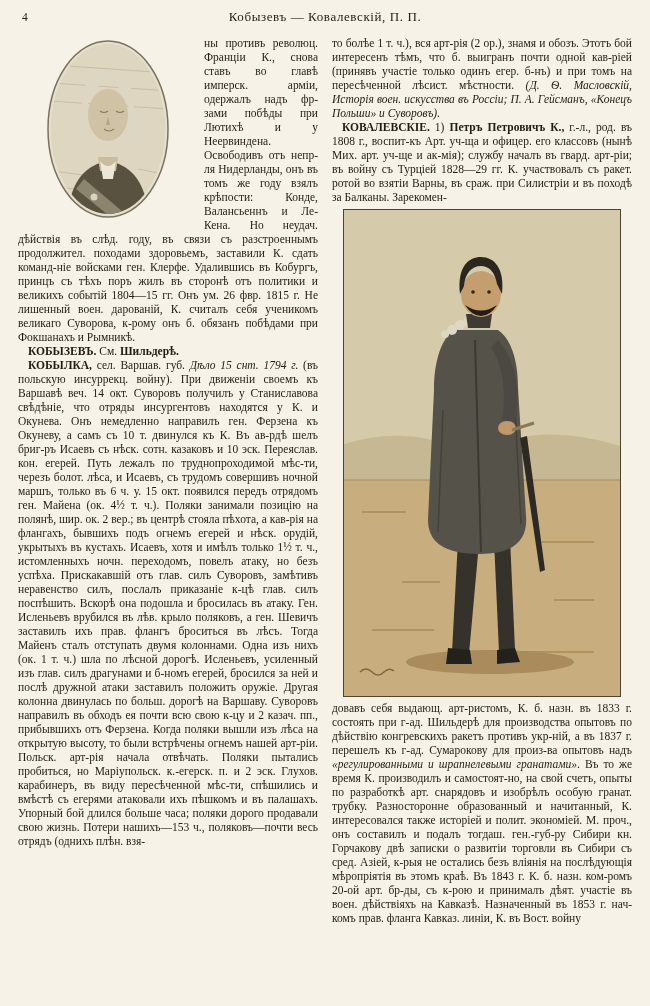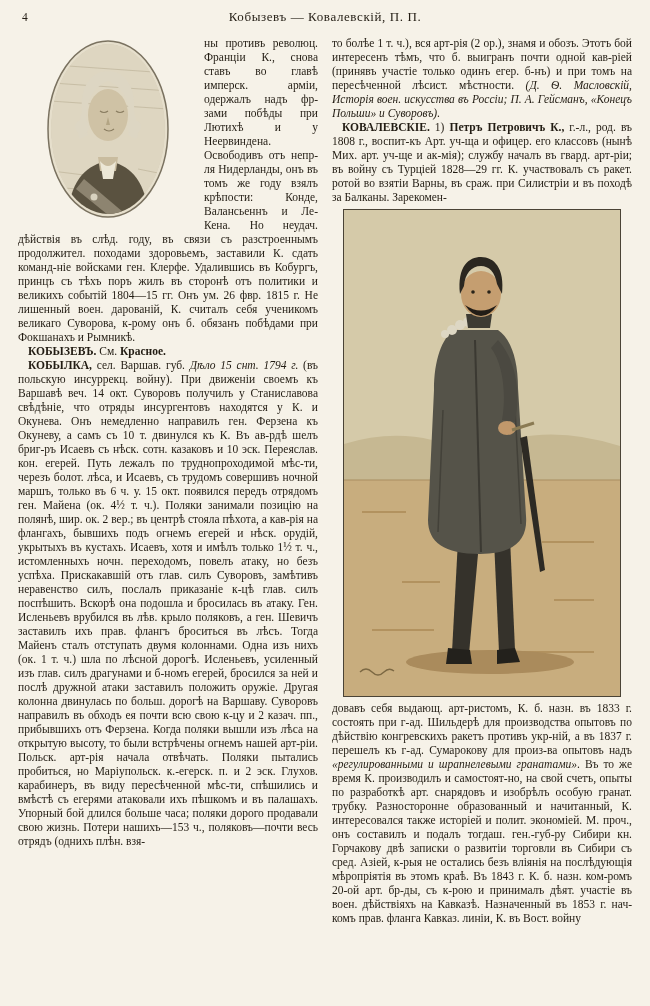--- a/index.html
+++ b/index.html
@@ -80,21 +80,21 @@
           <path d="M82,74 q4,3 8,0 M98,74 q4,3 8,0" stroke="#8a7d61" fill="none" stroke-width="1.2"></path>
           <path d="M86,92 q5,4 10,0" stroke="#8a7d61" fill="none" stroke-width="1.2"></path>
           <path d="M90,80 l2,8 l-4,0 z" fill="#b3a584"></path>
           <path d="M82,124 q8,10 16,0 l-3,18 l-10,0 z" fill="#ece7d6"></path>
           <path d="M66,142 L118,186 L100,186 L58,152 Z" fill="#8d8470"></path>
           <circle cx="76" cy="160" r="3.5" fill="#d8d2bf"></circle>
         </g>
       </svg>
     </div>
     <p><span>ны противъ революц. Франціи К., снова ставъ во главѣ имперск. арміи, одержалъ надъ фр-зами побѣды при Лютихѣ и у Неервиндена. Освободивъ отъ непр-ля Нидерланды, онъ въ томъ же году взялъ крѣпости: Конде, Валансьеннъ и Ле-Кена. Но неудач. дѣйствія въ слѣд. году, въ связи съ разстроеннымъ продолжител. походами здоровьемъ, заставили К. сдать команд-ніе войсками ген. Клерфе. Удалившись въ Кобургъ, принцъ съ тѣхъ поръ жилъ въ сторонѣ отъ политики и великихъ событій 1804—15 гг. Онъ ум. 26 фвр. 1815 г. Не лишенный воен. дарованій, К. считалъ себя ученикомъ великаго Суворова, к-рому онъ б. обязанъ побѣдами при Фокшанахъ и Рымникѣ.</span></p>
-    <p class="entry"><span class="bd">КОБЫЗЕВЪ.</span><span> См. </span><span class="bd">Красное.</span></p>
+    <p class="entry"><span class="bd">КОБЫЗЕВЪ.</span><span> См. </span><span class="bd">Шильдерѣ.</span></p>
     <p class="entry"><span class="bd">КОБЫЛКА,</span><span> сел. Варшав. губ. </span><span class="it">Дѣло 15 снт. 1794 г.</span><span> (въ польскую инсуррекц. войну). При движеніи своемъ къ Варшавѣ веч. 14 окт. Суворовъ получилъ у Станиславова свѣдѣніе, что отряды инсургентовъ находятся у К. и Окунева. Онъ немедленно направилъ ген. Ферзена къ Окуневу, а самъ съ 10 т. двинулся къ К. Въ ав-рдѣ шелъ бриг-ръ Исаевъ съ нѣск. сотн. казаковъ и 10 эск. Переяслав. кон. егерей. Путь лежалъ по труднопроходимой мѣс-ти, черезъ болот. лѣса, и Исаевъ, съ трудомъ совершивъ ночной маршъ, только въ 6 ч. у. 15 окт. появился передъ отрядомъ ген. Майена (ок. 4½ т. ч.). Поляки занимали позицію на полянѣ, шир. ок. 2 вер.; въ центрѣ стояла пѣхота, а кав-рія на флангахъ, бывшихъ подъ огнемъ егерей и нѣск. орудій, укрытыхъ въ кустахъ. Исаевъ, хотя и имѣлъ только 1½ т. ч., истомленныхъ ночн. переходомъ, повелъ атаку, но безъ успѣха. Прискакавшій отъ глав. силъ Суворовъ, замѣтивъ неравенство силъ, послалъ приказаніе к-цѣ глав. силъ поспѣшить. Вскорѣ она подошла и бросилась въ атаку. Ген. Исленьевъ врубился въ лѣв. крыло поляковъ, а ген. Шевичъ заставилъ ихъ прав. флангъ броситься въ лѣсъ. Тогда Майенъ сталъ отступать двумя колоннами. Одна изъ нихъ (ок. 1 т. ч.) шла по лѣсной дорогѣ. Исленьевъ, усиленный изъ глав. силъ драгунами и б-номъ егерей, бросился за ней и послѣ дружной атаки заставилъ положить оружіе. Другая колонна двинулась по больш. дорогѣ на Варшаву. Суворовъ направилъ въ обходъ ея почти всю свою к-цу и 2 казач. пп., прибывшихъ отъ Ферзена. Когда поляки вышли изъ лѣса на открытую высоту, то были встрѣчены огнемъ нашей арт-ріи. Польск. арт-рія начала отвѣчать. Поляки пытались пробиться, но Маріупольск. к.-егерск. п. и 2 эск. Глухов. карабинеръ, въ виду пересѣченной мѣс-ти, спѣшились и вмѣстѣ съ егерями атаковали ихъ пѣшкомъ и въ палашахъ. Упорный бой длился больше часа; поляки дорого продавали свою жизнь. Потери нашихъ—153 ч., поляковъ—почти весь отрядъ (однихъ плѣн. взя-</span></p>
   </div>
 
   <div class="col">
     <p><span>то болѣе 1 т. ч.), вся арт-рія (2 ор.), знамя и обозъ. Этотъ бой интересенъ тѣмъ, что б. выигранъ почти одной кав-ріей (принявъ участіе только одинъ егер. б-нъ) и при томъ на пересѣченной лѣсист. мѣстности. </span><span class="it">(Д. Ѳ. Масловскій, Исторія воен. искусства въ Россіи; П. А. Гейсманъ, «Конецъ Польши» и Суворовъ).</span></p>
     <p class="entry"><span class="bd">КОВАЛЕВСКІЕ.</span><span> 1) </span><span class="bd">Петръ Петровичъ К.,</span><span> г.-л., род. въ 1808 г., воспит-къ Арт. уч-ща и офицер. его классовъ (нынѣ Мих. арт. уч-ще и ак-мія); службу началъ въ гвард. арт-ріи; въ войну съ Турціей 1828—29 гг. К. участвовалъ съ ракет. ротой во взятіи Варны, въ сраж. при Силистріи и въ походѣ за Балканы. Зарекомен-</span></p>
     <div class="fig-right">
       <svg width="276" height="486" viewBox="0 0 276 486">
         <rect width="276" height="486" fill="#d7ccac"></rect>
         <rect y="0" width="276" height="272" fill="#d5caa9"></rect>

